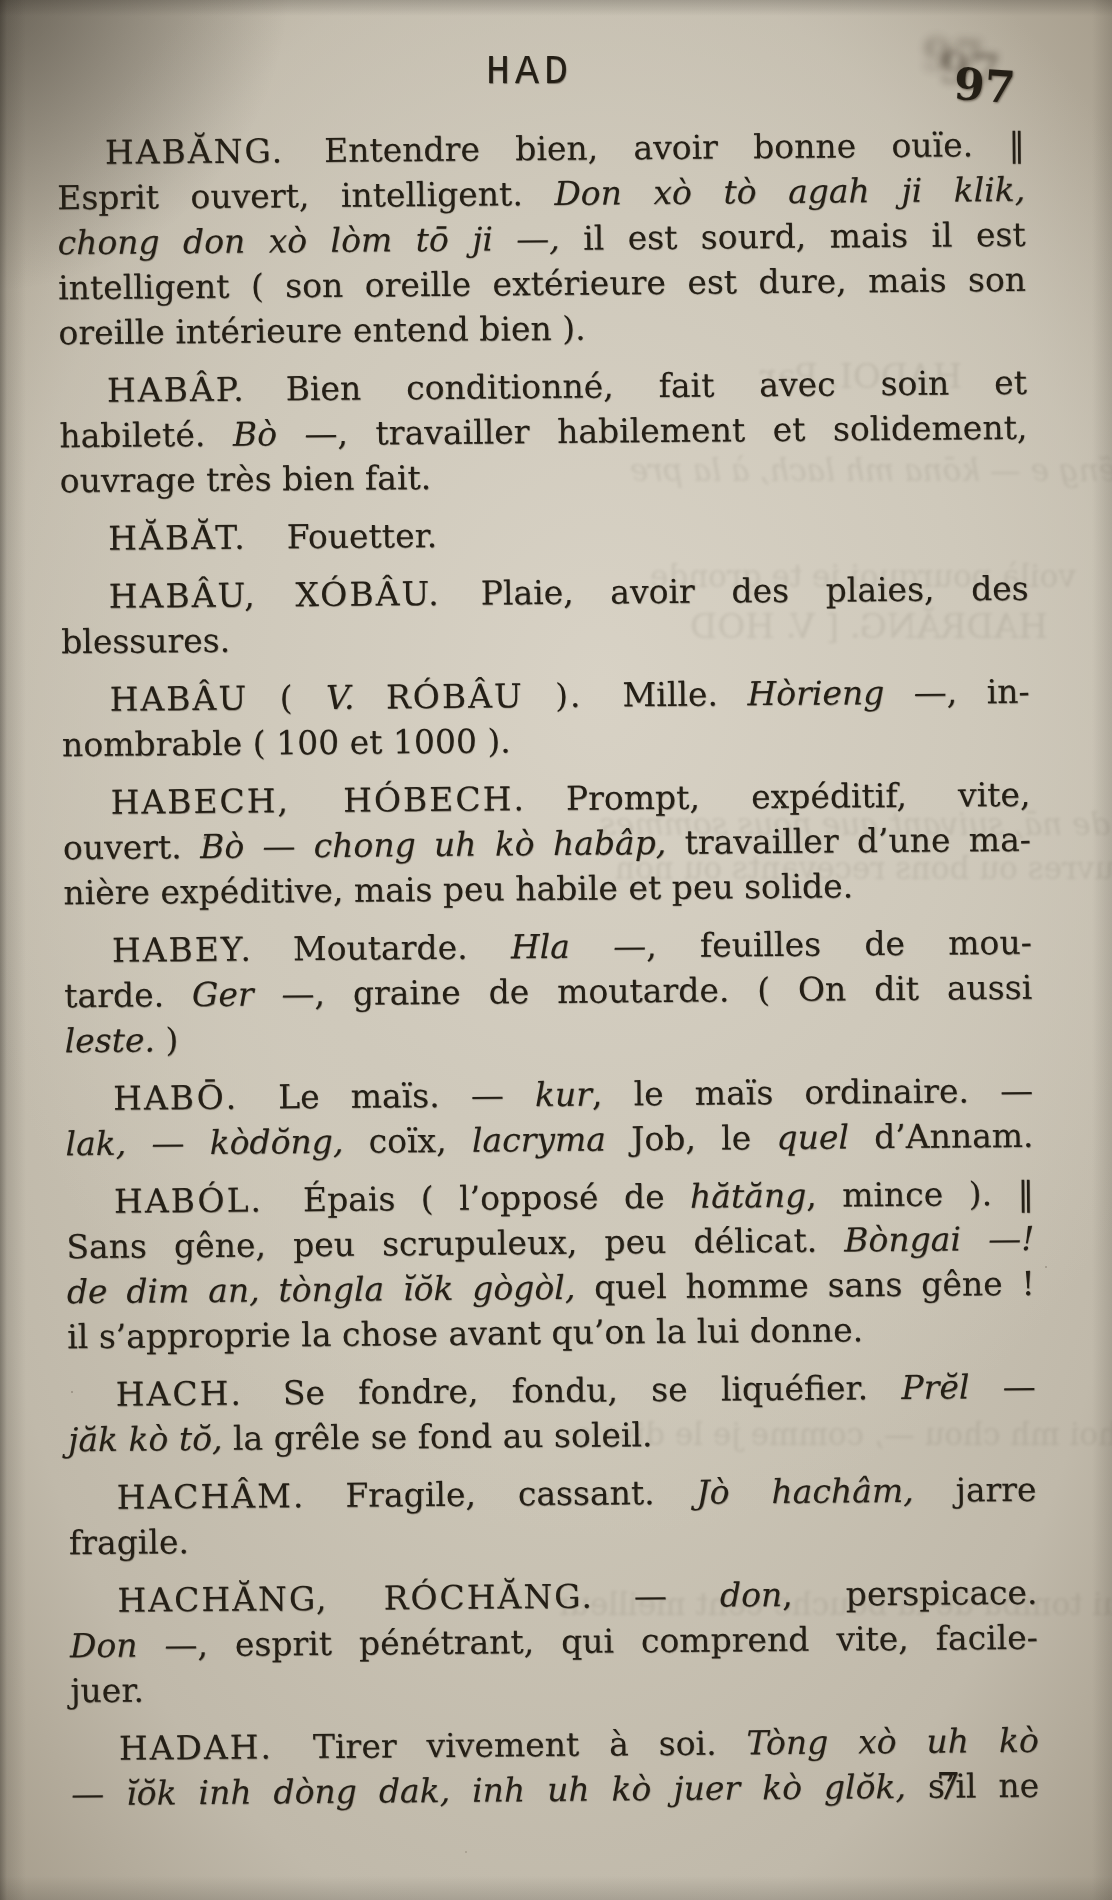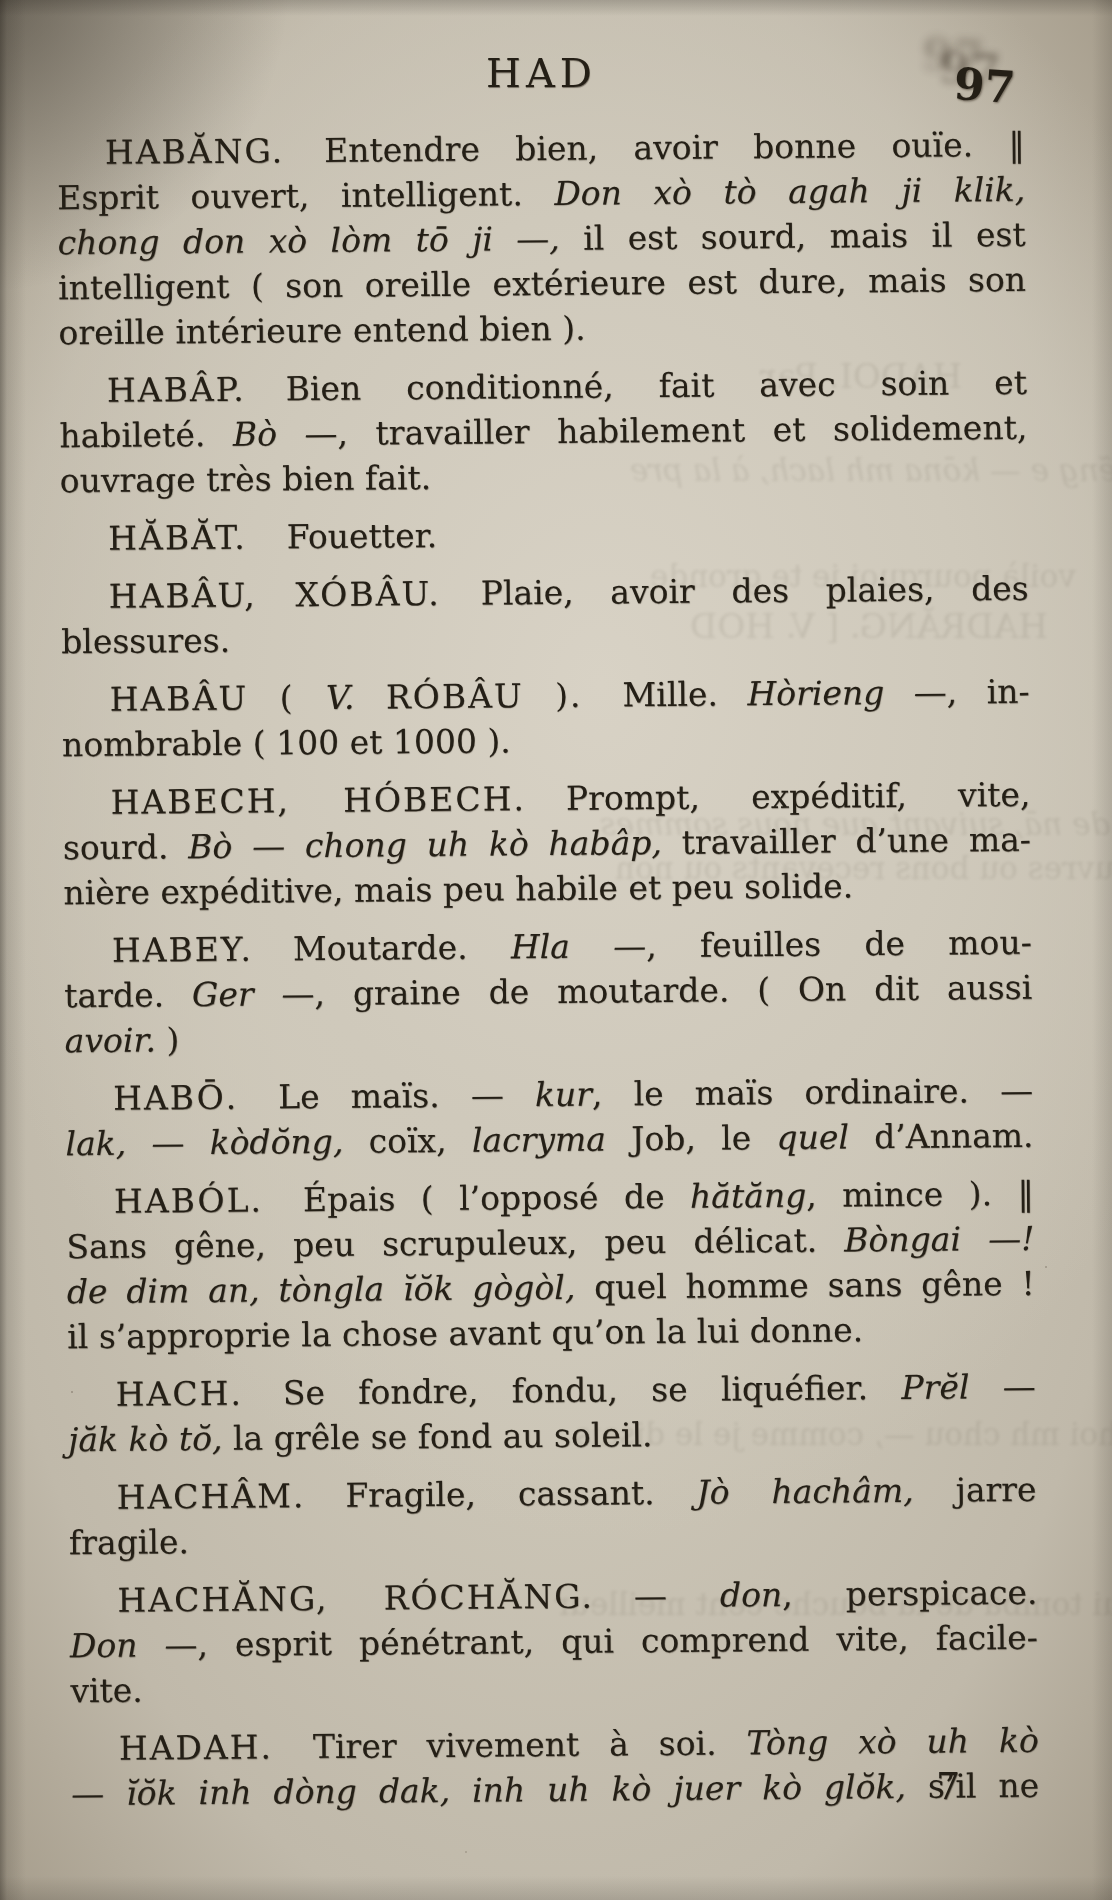--- a/index.html
+++ b/index.html
@@ -16,21 +16,21 @@
       radial-gradient(circle 2px at 466px 1852px, rgba(60,48,34,.35), transparent 70%),
       linear-gradient(90deg, rgba(32,28,22,.40) 0px, rgba(32,28,22,.14) 7px, rgba(32,28,22,0) 26px),
       linear-gradient(180deg, rgba(32,28,22,.22) 0px, rgba(32,28,22,0) 16px),
       linear-gradient(270deg, rgba(32,28,22,.14) 0px, rgba(32,28,22,0) 20px),
       linear-gradient(0deg, rgba(32,28,22,.16) 0px, rgba(32,28,22,0) 24px),
       radial-gradient(circle at -2% -1%, rgba(25,22,18,.45), rgba(25,22,18,0) 14%),
       radial-gradient(ellipse 60% 45% at 54% 36%, #d8d2c5 0%, #cfc9bb 55%, rgba(0,0,0,0) 100%),
       radial-gradient(ellipse at 50% 50%, #cdc7b8 30%, #c0b9aa 75%, #a69d8c 100%);
   }
   .ink{color:#241f16;text-shadow:0.4px 0.6px 0.8px rgba(40,32,22,.5);}
-  .running-head{position:absolute;left:486px;top:50px;font-size:40px;letter-spacing:5px;}
+  .running-head{position:absolute;left:486px;top:50px;font-size:40px;letter-spacing:5px;font-family:Liberation Mono, monospace;}
   .page-number{
     position:absolute;left:954px;top:60px;font-size:44px;font-weight:bold;
     transform:rotate(4deg);
     text-shadow:-16px -16px 7px rgba(45,35,24,.38),-34px -28px 9px rgba(45,35,24,.28),1px 1px 2px rgba(45,35,24,.5);
   }
   .signature{position:absolute;left:936px;top:1764px;font-size:38px;}
   .text-block{
     position:absolute;left:64px;top:126px;width:968px;
     transform:rotate(-0.5deg);
     font-size:33px;
@@ -75,36 +75,36 @@
       <div class="line"><span>oreille intérieure entend bien ).</span></div>
       <div class="line just ind g"><span class="hw">HABÂP.</span><span class="sp">&nbsp;</span><span>Bien conditionné, fait avec soin et</span></div>
       <div class="line just"><span>habileté. </span><span class="i">Bò —</span><span>, travailler habilement et solidement,</span></div>
       <div class="line"><span>ouvrage très bien fait.</span></div>
       <div class="line ind g"><span class="hw">HĂBĂT.</span><span class="sp">&nbsp;</span><span>Fouetter.</span></div>
       <div class="line just ind g"><span class="hw">HABÂU, XÓBÂU.</span><span class="sp">&nbsp;</span><span>Plaie, avoir des plaies, des</span></div>
       <div class="line"><span>blessures.</span></div>
       <div class="line just ind g"><span class="hw">HABÂU ( </span><span class="i">V.</span><span class="hw"> RÓBÂU ).</span><span class="sp">&nbsp;</span><span>Mille. </span><span class="i">Hòrieng —</span><span>, in-</span></div>
       <div class="line"><span>nombrable ( 100 et 1000 ).</span></div>
       <div class="line just ind g"><span class="hw">HABECH, HÓBECH.</span><span class="sp">&nbsp;</span><span>Prompt, expéditif, vite,</span></div>
-      <div class="line just"><span>sourd. </span><span class="i">Bò — chong uh kò habâp,</span><span> travailler d’une ma-</span></div>
+      <div class="line just"><span>ouvert. </span><span class="i">Bò — chong uh kò habâp,</span><span> travailler d’une ma-</span></div>
       <div class="line"><span>nière expéditive, mais peu habile et peu solide.</span></div>
       <div class="line just ind g"><span class="hw">HABEY.</span><span class="sp">&nbsp;</span><span>Moutarde. </span><span class="i">Hla —</span><span>, feuilles de mou-</span></div>
       <div class="line just"><span>tarde. </span><span class="i">Ger —</span><span>, graine de moutarde. ( On dit aussi</span></div>
-      <div class="line"><span class="i">avoir.</span><span> )</span></div>
+      <div class="line"><span class="i">leste.</span><span> )</span></div>
       <div class="line just ind g"><span class="hw">HABŌ.</span><span class="sp">&nbsp;</span><span>Le maïs. — </span><span class="i">kur</span><span>, le maïs ordinaire. —</span></div>
       <div class="line just"><span class="i">lak, — kòdŏng,</span><span> coïx, </span><span class="i">lacryma</span><span> Job, le </span><span class="i">quel</span><span> d’Annam.</span></div>
       <div class="line just ind g"><span class="hw">HABÓL.</span><span class="sp">&nbsp;</span><span>Épais ( l’opposé de </span><span class="i">hătăng</span><span>, mince ). ‖</span></div>
       <div class="line just"><span>Sans gêne, peu scrupuleux, peu délicat. </span><span class="i">Bòngai —!</span></div>
       <div class="line just"><span class="i">de dim an, tòngla ĭŏk gògòl,</span><span> quel homme sans gêne !</span></div>
       <div class="line"><span>il s’approprie la chose avant qu’on la lui donne.</span></div>
       <div class="line just ind g"><span class="hw">HACH.</span><span class="sp">&nbsp;</span><span>Se fondre, fondu, se liquéfier. </span><span class="i">Prĕl —</span></div>
       <div class="line"><span class="i">jăk kò tŏ,</span><span> la grêle se fond au soleil.</span></div>
       <div class="line just ind g"><span class="hw">HACHÂM.</span><span class="sp">&nbsp;</span><span>Fragile, cassant. </span><span class="i">Jò hachâm,</span><span> jarre</span></div>
       <div class="line"><span>fragile.</span></div>
       <div class="line just ind g"><span class="hw">HACHĂNG, RÓCHĂNG.</span><span class="sp">&nbsp;</span><span>— </span><span class="i">don</span><span>, perspicace.</span></div>
       <div class="line just"><span class="i">Don —</span><span>, esprit pénétrant, qui comprend vite, facile-</span></div>
-      <div class="line"><span>vite.</span></div>
+      <div class="line"><span>juer.</span></div>
       <div class="line just ind g"><span class="hw">HADAH.</span><span class="sp">&nbsp;</span><span>Tirer vivement à soi. </span><span class="i">Tòng xò uh kò</span></div>
       <div class="line just"><span class="i">— ĭŏk inh dòng dak, inh uh kò juer kò glŏk,</span><span> s’il ne</span></div>
     </div>
 
   <div class="signature ink">7</div>
 </div>
 
 </body></html>

